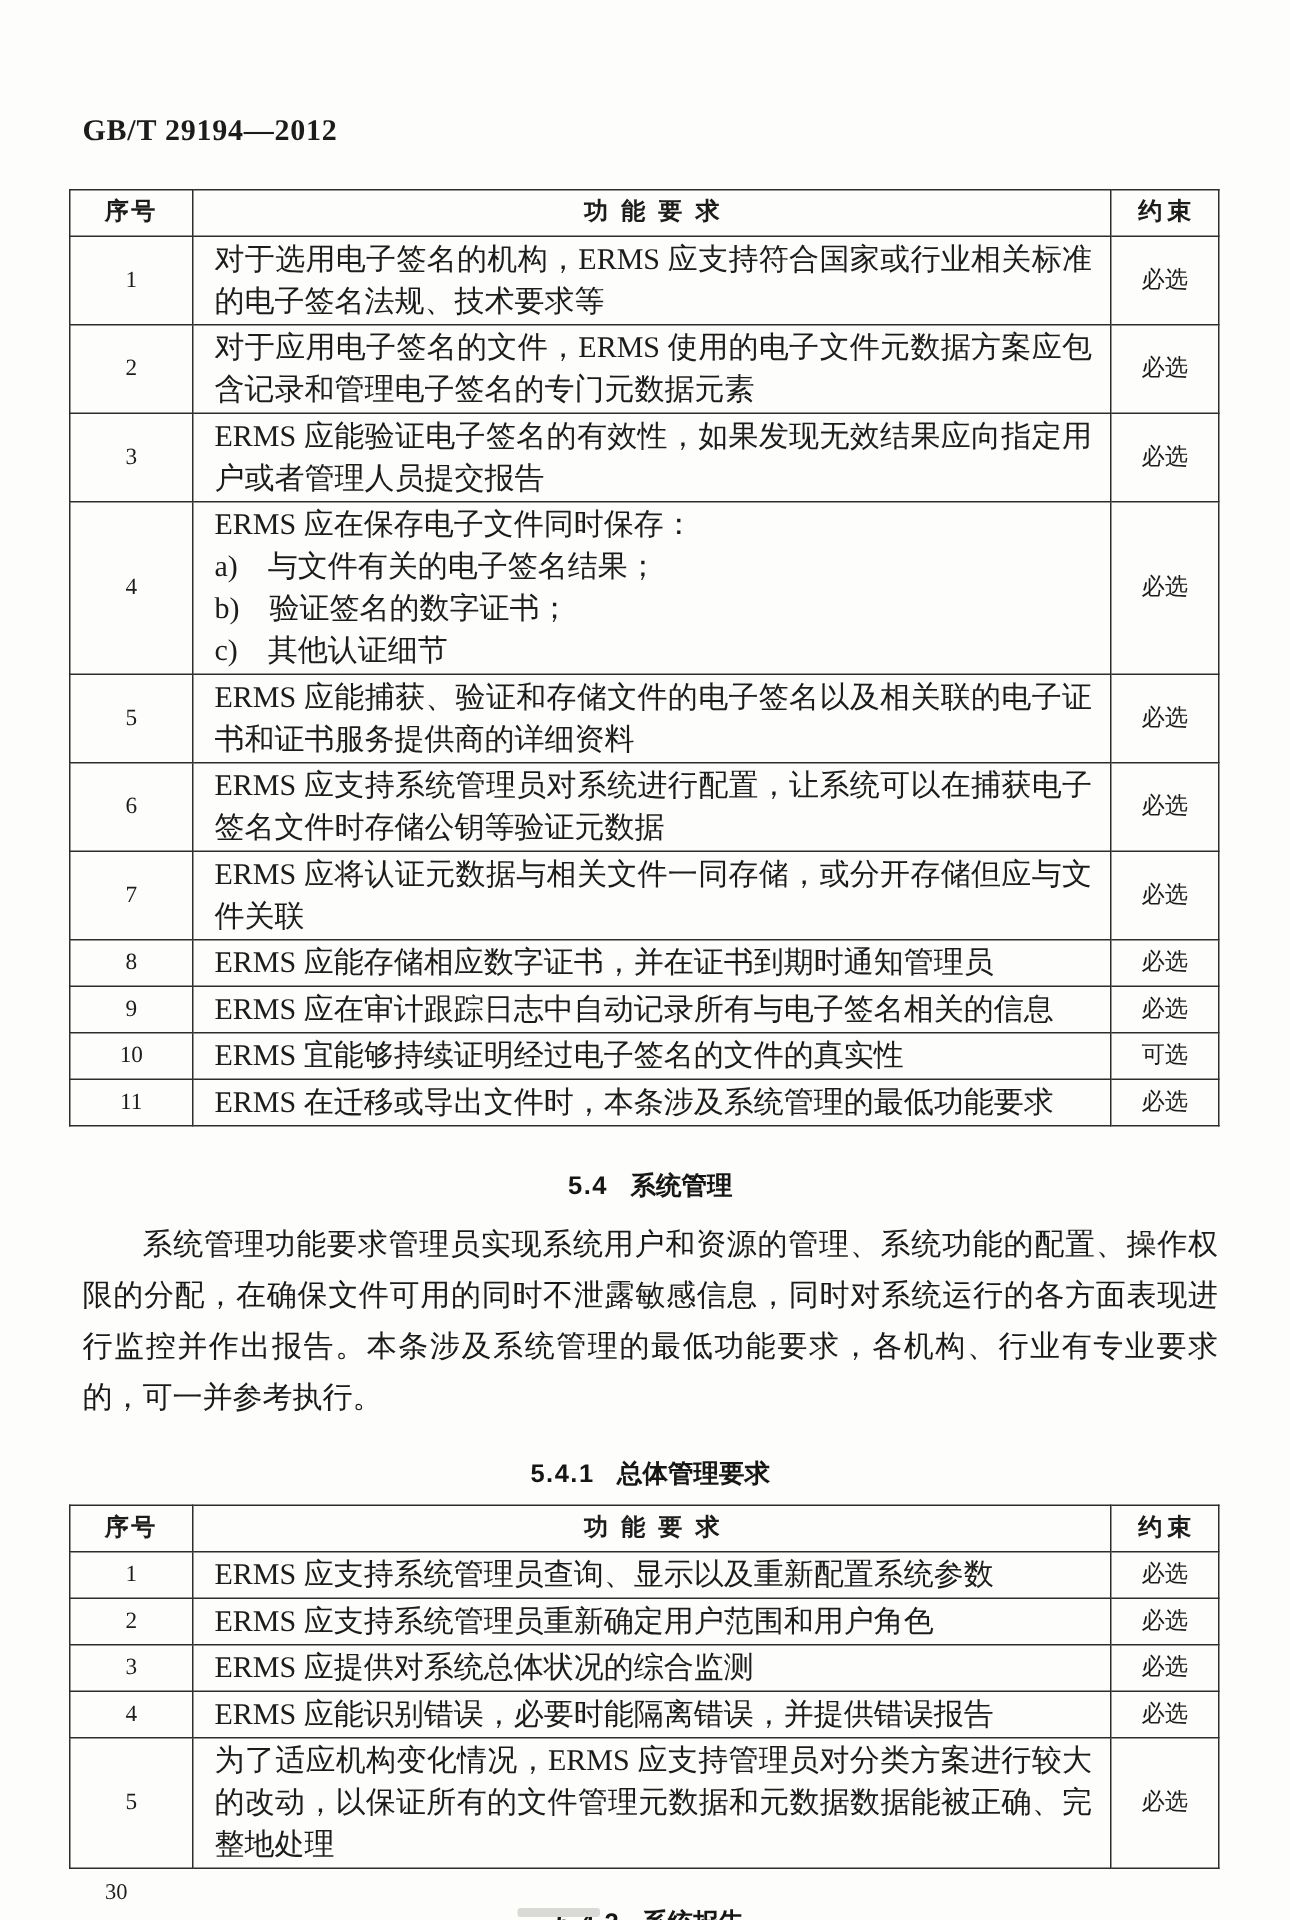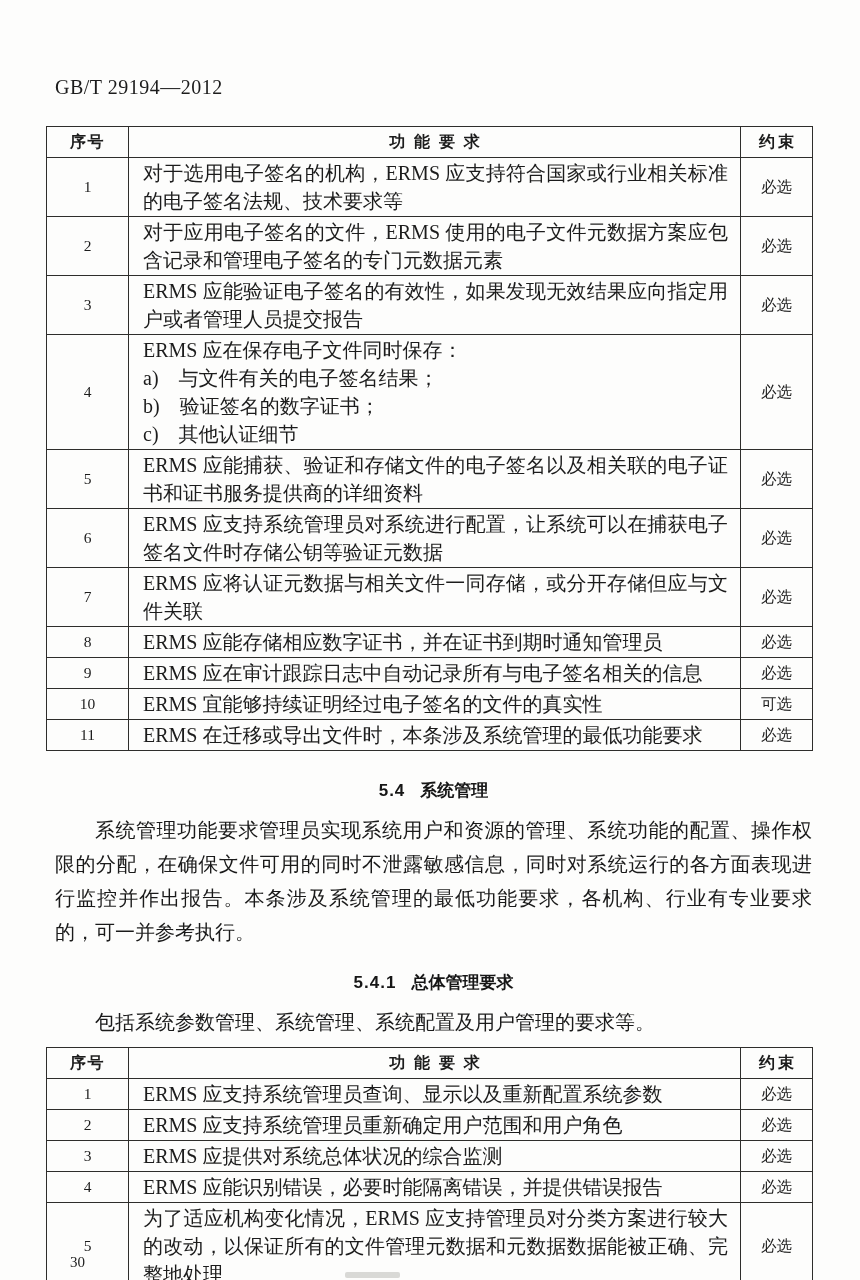--- a/index.html
+++ b/index.html
@@ -18,21 +18,21 @@
     position: relative;
     width: 860px;
     height: 1280px;
     background: #fdfdfc;
   }
   .content {
     padding: 74px 48px 0 55px;
   }
   .doc-header {
     font-size: 20px;
-    font-weight: normal;
+    font-weight: bold;
     letter-spacing: 0.5px;
     line-height: 26px;
     font-family: "Liberation Serif", serif;
   }
   table.req-table {
     border-collapse: collapse;
     width: 766px;
     margin-left: -9px;
     table-layout: fixed;
   }
@@ -212,21 +212,20 @@
     </table>
 
     <div class="sec-heading h-54">
       <span class="sec-num">5.4</span><span class="sec-title">系统管理</span>
     </div>
     <div class="body-para">系统管理功能要求管理员实现系统用户和资源的管理、系统功能的配置、操作权限的分配，在确保文件可用的同时不泄露敏感信息，同时对系统运行的各方面表现进行监控并作出报告。本条涉及系统管理的最低功能要求，各机构、行业有专业要求的，可一并参考执行。</div>
 
     <div class="sec-heading h-541">
       <span class="sec-num">5.4.1</span><span class="sec-title">总体管理要求</span>
     </div>
-    <div class="body-para">包括系统参数管理、系统管理、系统配置及用户管理的要求等。</div>
 
     <table class="req-table tbl-2">
       <colgroup>
         <col class="col-num">
           <col class="col-req">
           <col class="col-con">
       </colgroup>
       <thead>
         <tr>
           <th class="th-num">序号</th>

